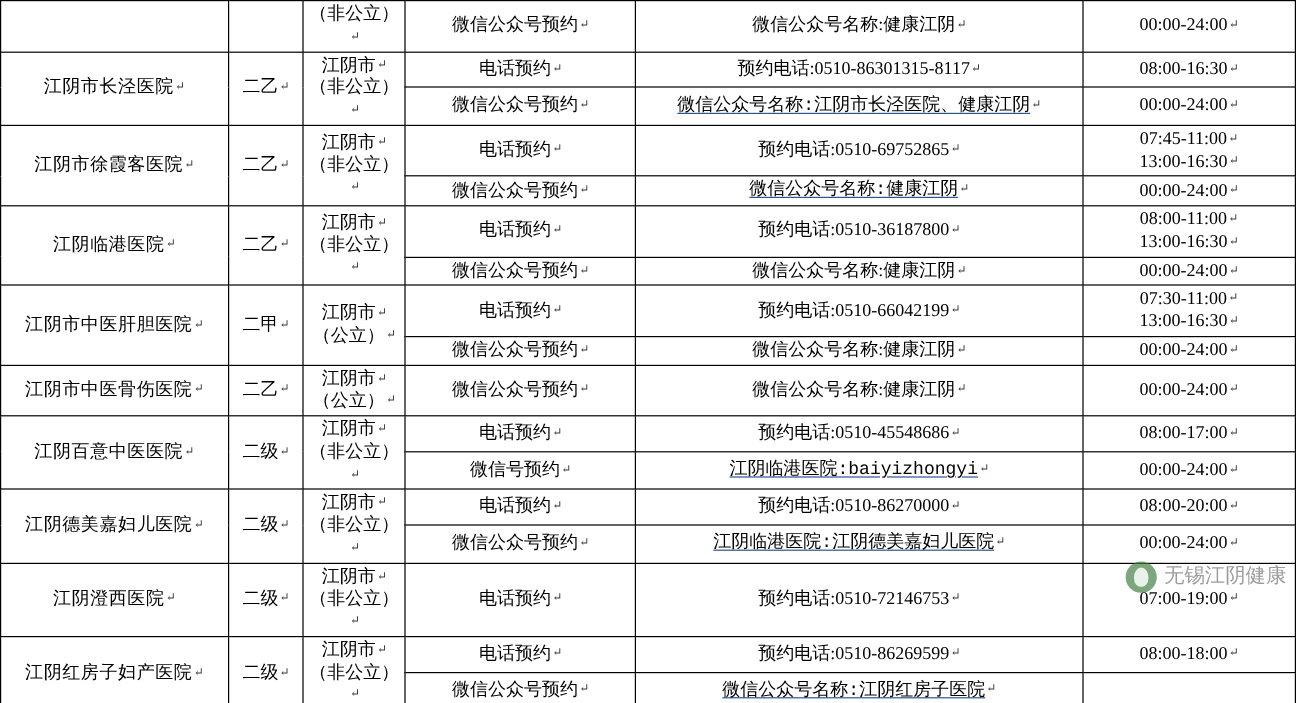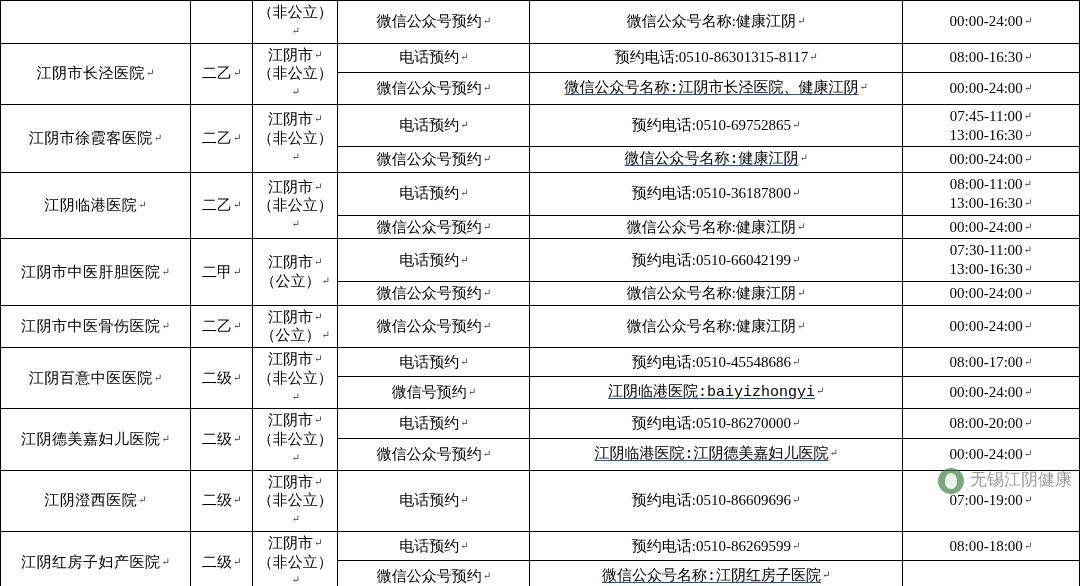--- a/index.html
+++ b/index.html
@@ -273,21 +273,21 @@
           </td>
         </tr>
         <tr>
           <td class="name" rowspan="1">江阴澄西医院<span class="mark">↵</span></td>
           <td class="level" rowspan="1">二级<span class="mark">↵</span></td>
           <td class="area" rowspan="1">
             <span class="timeline">江阴市<span class="mark">↵</span></span>
             <span class="timeline">（非公立）<span class="mark">↵</span></span>
           </td>
           <td class="method">电话预约<span class="mark">↵</span></td>
-          <td class="detail"><span class="">预约电话:0510-86609696</span><span class="mark">↵</span></td>
+          <td class="detail"><span class="">预约电话:0510-72146753</span><span class="mark">↵</span></td>
           <td class="time">
             <span class="timeline">07:00-19:00<span class="mark">↵</span></span>
           </td>
         </tr>
         <tr>
           <td class="name" rowspan="2">江阴红房子妇产医院<span class="mark">↵</span></td>
           <td class="level" rowspan="2">二级<span class="mark">↵</span></td>
           <td class="area" rowspan="2">
             <span class="timeline">江阴市<span class="mark">↵</span></span>
             <span class="timeline">（非公立）<span class="mark">↵</span></span>

